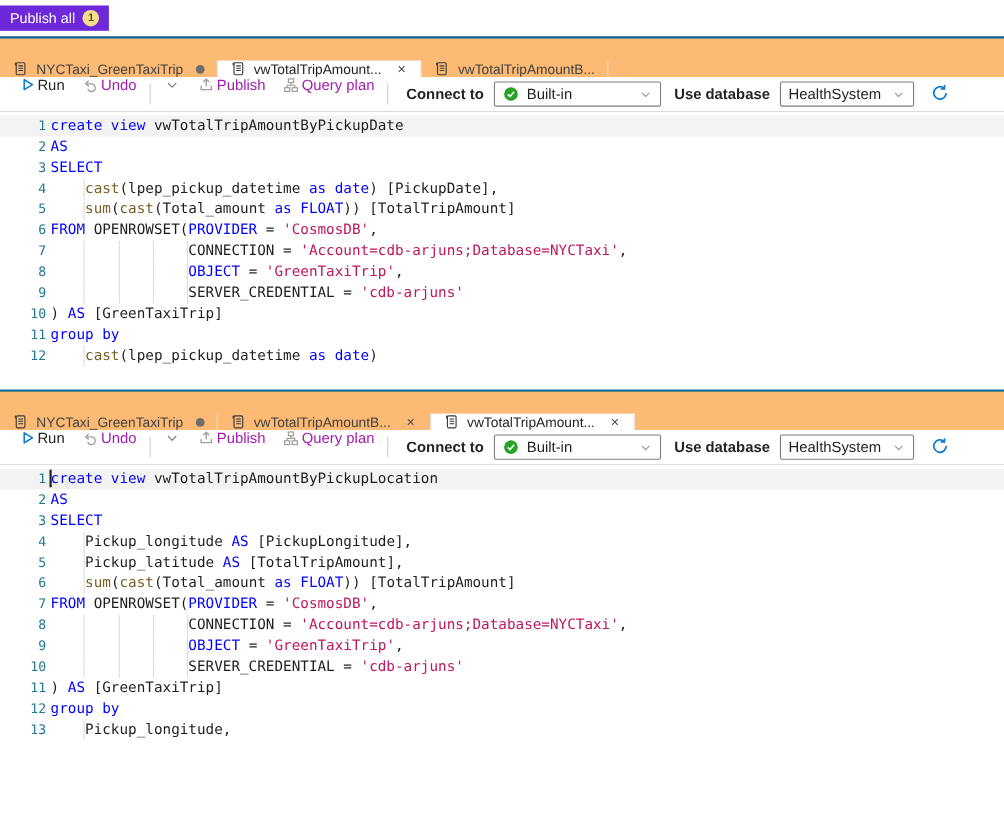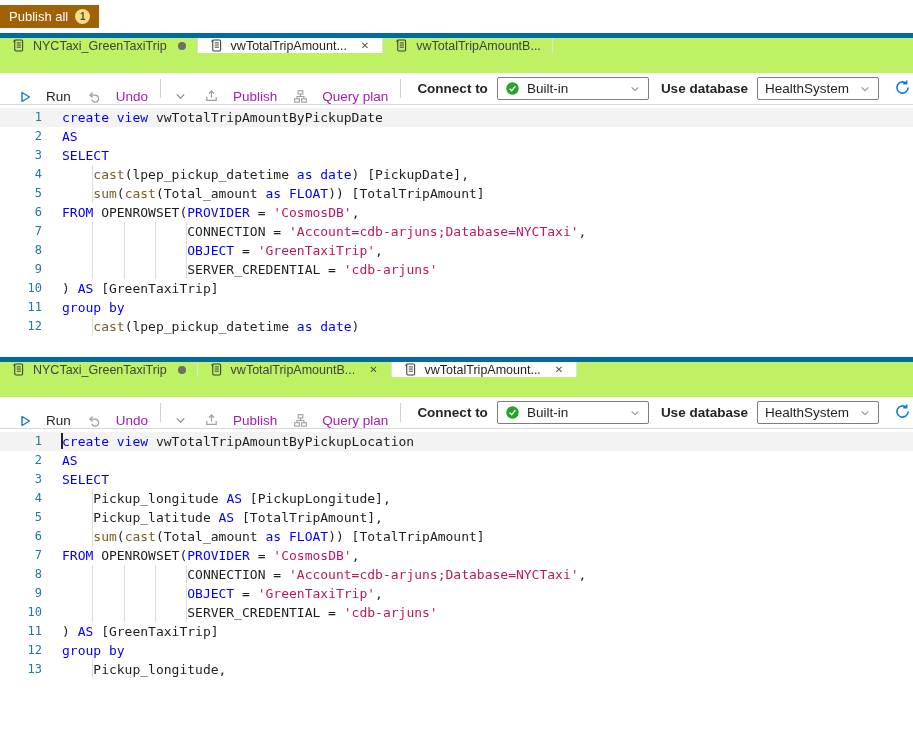--- a/index.html
+++ b/index.html
@@ -1,50 +1,50 @@
 <!DOCTYPE html>
 <html><head>
 <meta charset="utf-8">
 <style>
   html,body{margin:0;padding:0}
   body{width:913px;height:753px;background:#fff;font-family:"Liberation Sans",sans-serif;overflow:hidden;position:relative}
 
   
   .publish-bar{height:33px;display:flex;align-items:center}
-  .publish-all{display:inline-flex;align-items:center;gap:7px;background:#a16207;color:#fff;border:none;height:23px;padding:0 9px;font-size:13px;font-family:inherit;cursor:pointer}
+  .publish-all{display:inline-flex;align-items:center;gap:7px;background:#6d28d9;color:#fff;border:none;height:23px;padding:0 9px;font-size:13px;font-family:inherit;cursor:pointer}
   .badge{background:#f6dd87;color:#5a4e1f;width:15px;height:15px;border-radius:50%;font-size:10px;font-weight:700;display:flex;align-items:center;justify-content:center}
 
   
-  .tabbar{height:35px;background:#bef264;display:flex;align-items:flex-start;border-top:5px solid #0369a1}
+  .tabbar{height:35px;background:#fdba74;display:flex;align-items:flex-end;border-top:2px solid #0369a1}
   .tab{display:flex;align-items:center;gap:7px;padding:0 11px;font-size:12.5px;color:#424242;border-right:1px solid #e0e0e0;cursor:pointer;white-space:nowrap}
   .tab.active{background:#fff;color:#1f1f1f}
   .tab svg{flex:none}
   .tab-dot{width:8px;height:8px;border-radius:50%;background:#6d6d6d;margin-left:4px}
   .tab-close{color:#4f4f4f;font-size:10px;margin-left:5px;padding:1px 2px}
 
   
   .toolbar{height:31px;display:flex;align-items:center;border-bottom:1px solid #d6d6d6;padding-left:10px;font-size:13.5px;background:#fff}
-  .tbtn{display:flex;align-items:flex-end;gap:14px;padding:0 8px;height:100%;cursor:pointer;background:none;border:none;font:inherit;color:#252423}
+  .tbtn{display:flex;align-items:flex-start;gap:2px;padding:0 8px;height:100%;cursor:pointer;background:none;border:none;font:inherit;color:#252423}
   .tbtn.disabled{color:#a21caf}
   .tsep{width:1px;height:19px;background:#d0d0d0;margin:0 4px}
   .tlabel{font-weight:600;margin:0 9px 0 12px;color:#252423;white-space:nowrap}
   .dropdown{height:23px;border:1px solid #7f7d7b;border-radius:2px;display:flex;align-items:center;padding:0 7px;gap:7px;background:#fff;cursor:pointer;box-sizing:border-box}
   .dd-conn{width:152px}
   .dd-db{width:122px}
   .dd-value{font-size:13.5px;color:#201f1e;flex:1;white-space:nowrap}
   .refresh{margin-left:13px;background:none;border:none;padding:2px;cursor:pointer}
 
   
   .editor{position:relative;background:#fff;font-family:"DejaVu Sans Mono",monospace;font-size:13px;line-height:19px;overflow:hidden;padding-top:3px}
   section[data-panel="0"] .editor{height:249px}
   section[data-panel="1"] .editor{height:297px}
   .cline{display:flex;height:19px;white-space:pre}
   .cline.active{background:#f3f3f3}
   .ln{width:42px;text-align:right;color:#237893;font-size:12px;flex:none;line-height:19px}
-  .lc{margin-left:20px;position:relative;flex:1}
+  .lc{margin-left:4px;position:relative;flex:1}
   .guide{position:absolute;top:0;bottom:0;width:1px;background:#dcdcdc}
   .caret{position:absolute;left:-1px;top:1px;width:1.5px;height:16px;background:#222}
   .tk-k{color:#0000ff}
   .tk-f{color:#795e26}
   .tk-s{color:#be185d}
   .tk-d{color:#1e1e1e}
 </style>
 </head>
 <body>
 

